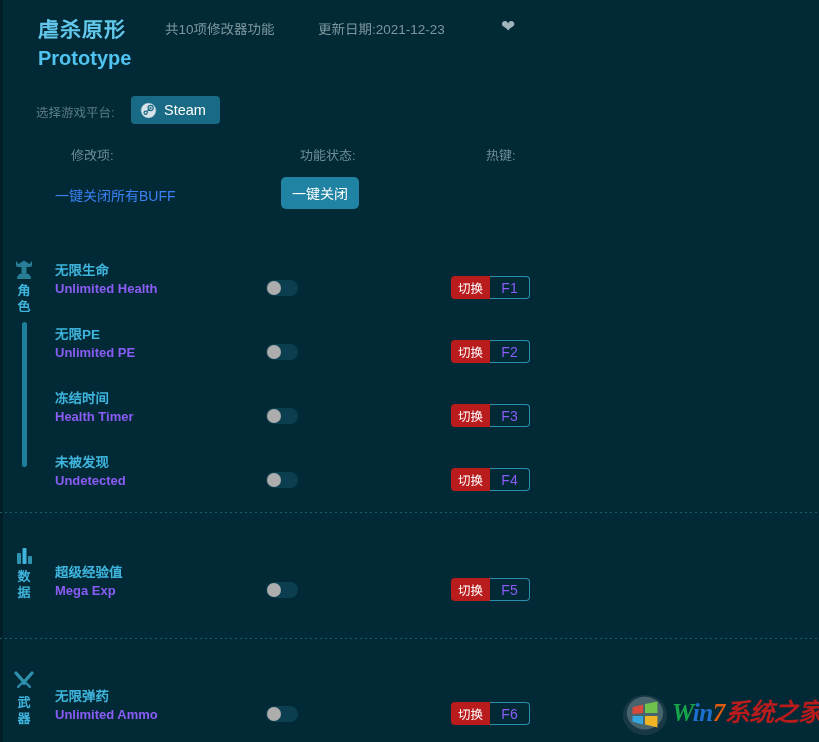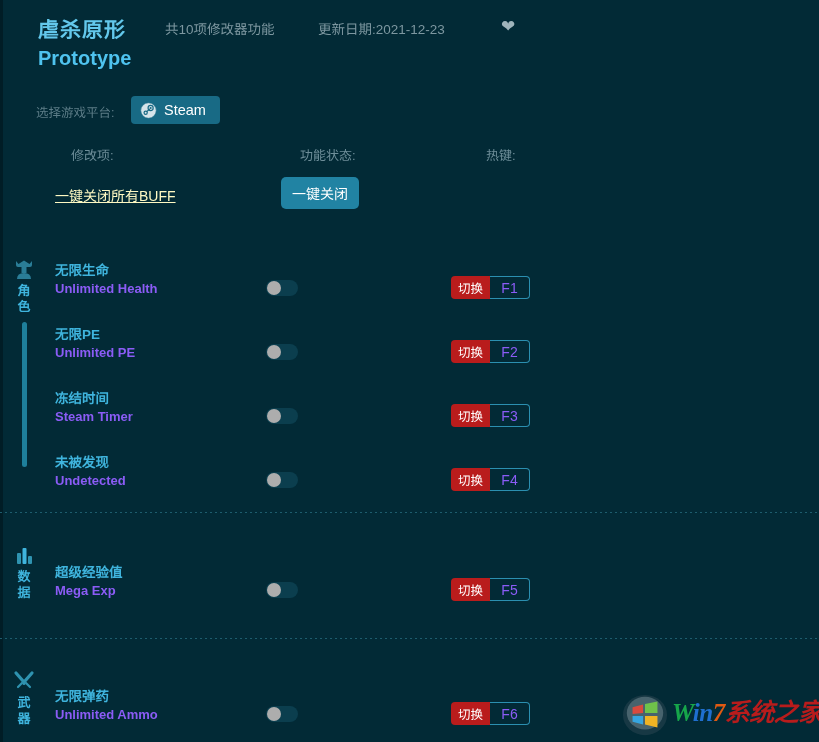--- a/index.html
+++ b/index.html
@@ -131,23 +131,22 @@
   
   .master-row {
     position: absolute;
     left: 0; top: 175px;
     width: 819px; height: 46px;
   }
   .master-label {
     position: absolute;
     left: 55px; top: 10px;
     font-size: 14px;
-    color: #fef9c3;
-    white-space: nowrap;
-    text-decoration: underline;
+    color: #3b82f6;
+    white-space: nowrap;
   }
   .master-btn {
     position: absolute;
     left: 281px; top: 2px;
     width: 78px; height: 32px;
     border-radius: 5px;
     background: #2183a3;
     color: #ffffff;
     font-size: 14px;
     display: flex;
@@ -420,21 +419,21 @@
       </div>
     <div class="hotkey">
       <div class="hk-action">切换</div>
       <div class="hk-key">F2</div>
     </div>
   </div>
 
   <div class="cheat-row" style="top:390px;">
     <div class="cheat-names">
       <div class="cheat-cn">冻结时间</div>
-      <div class="cheat-en">Steam Timer</div>
+      <div class="cheat-en">Health Timer</div>
     </div>
     <div class="toggle">
         <div class="knob"></div>
       </div>
     <div class="hotkey">
       <div class="hk-action">切换</div>
       <div class="hk-key">F3</div>
     </div>
   </div>
 

